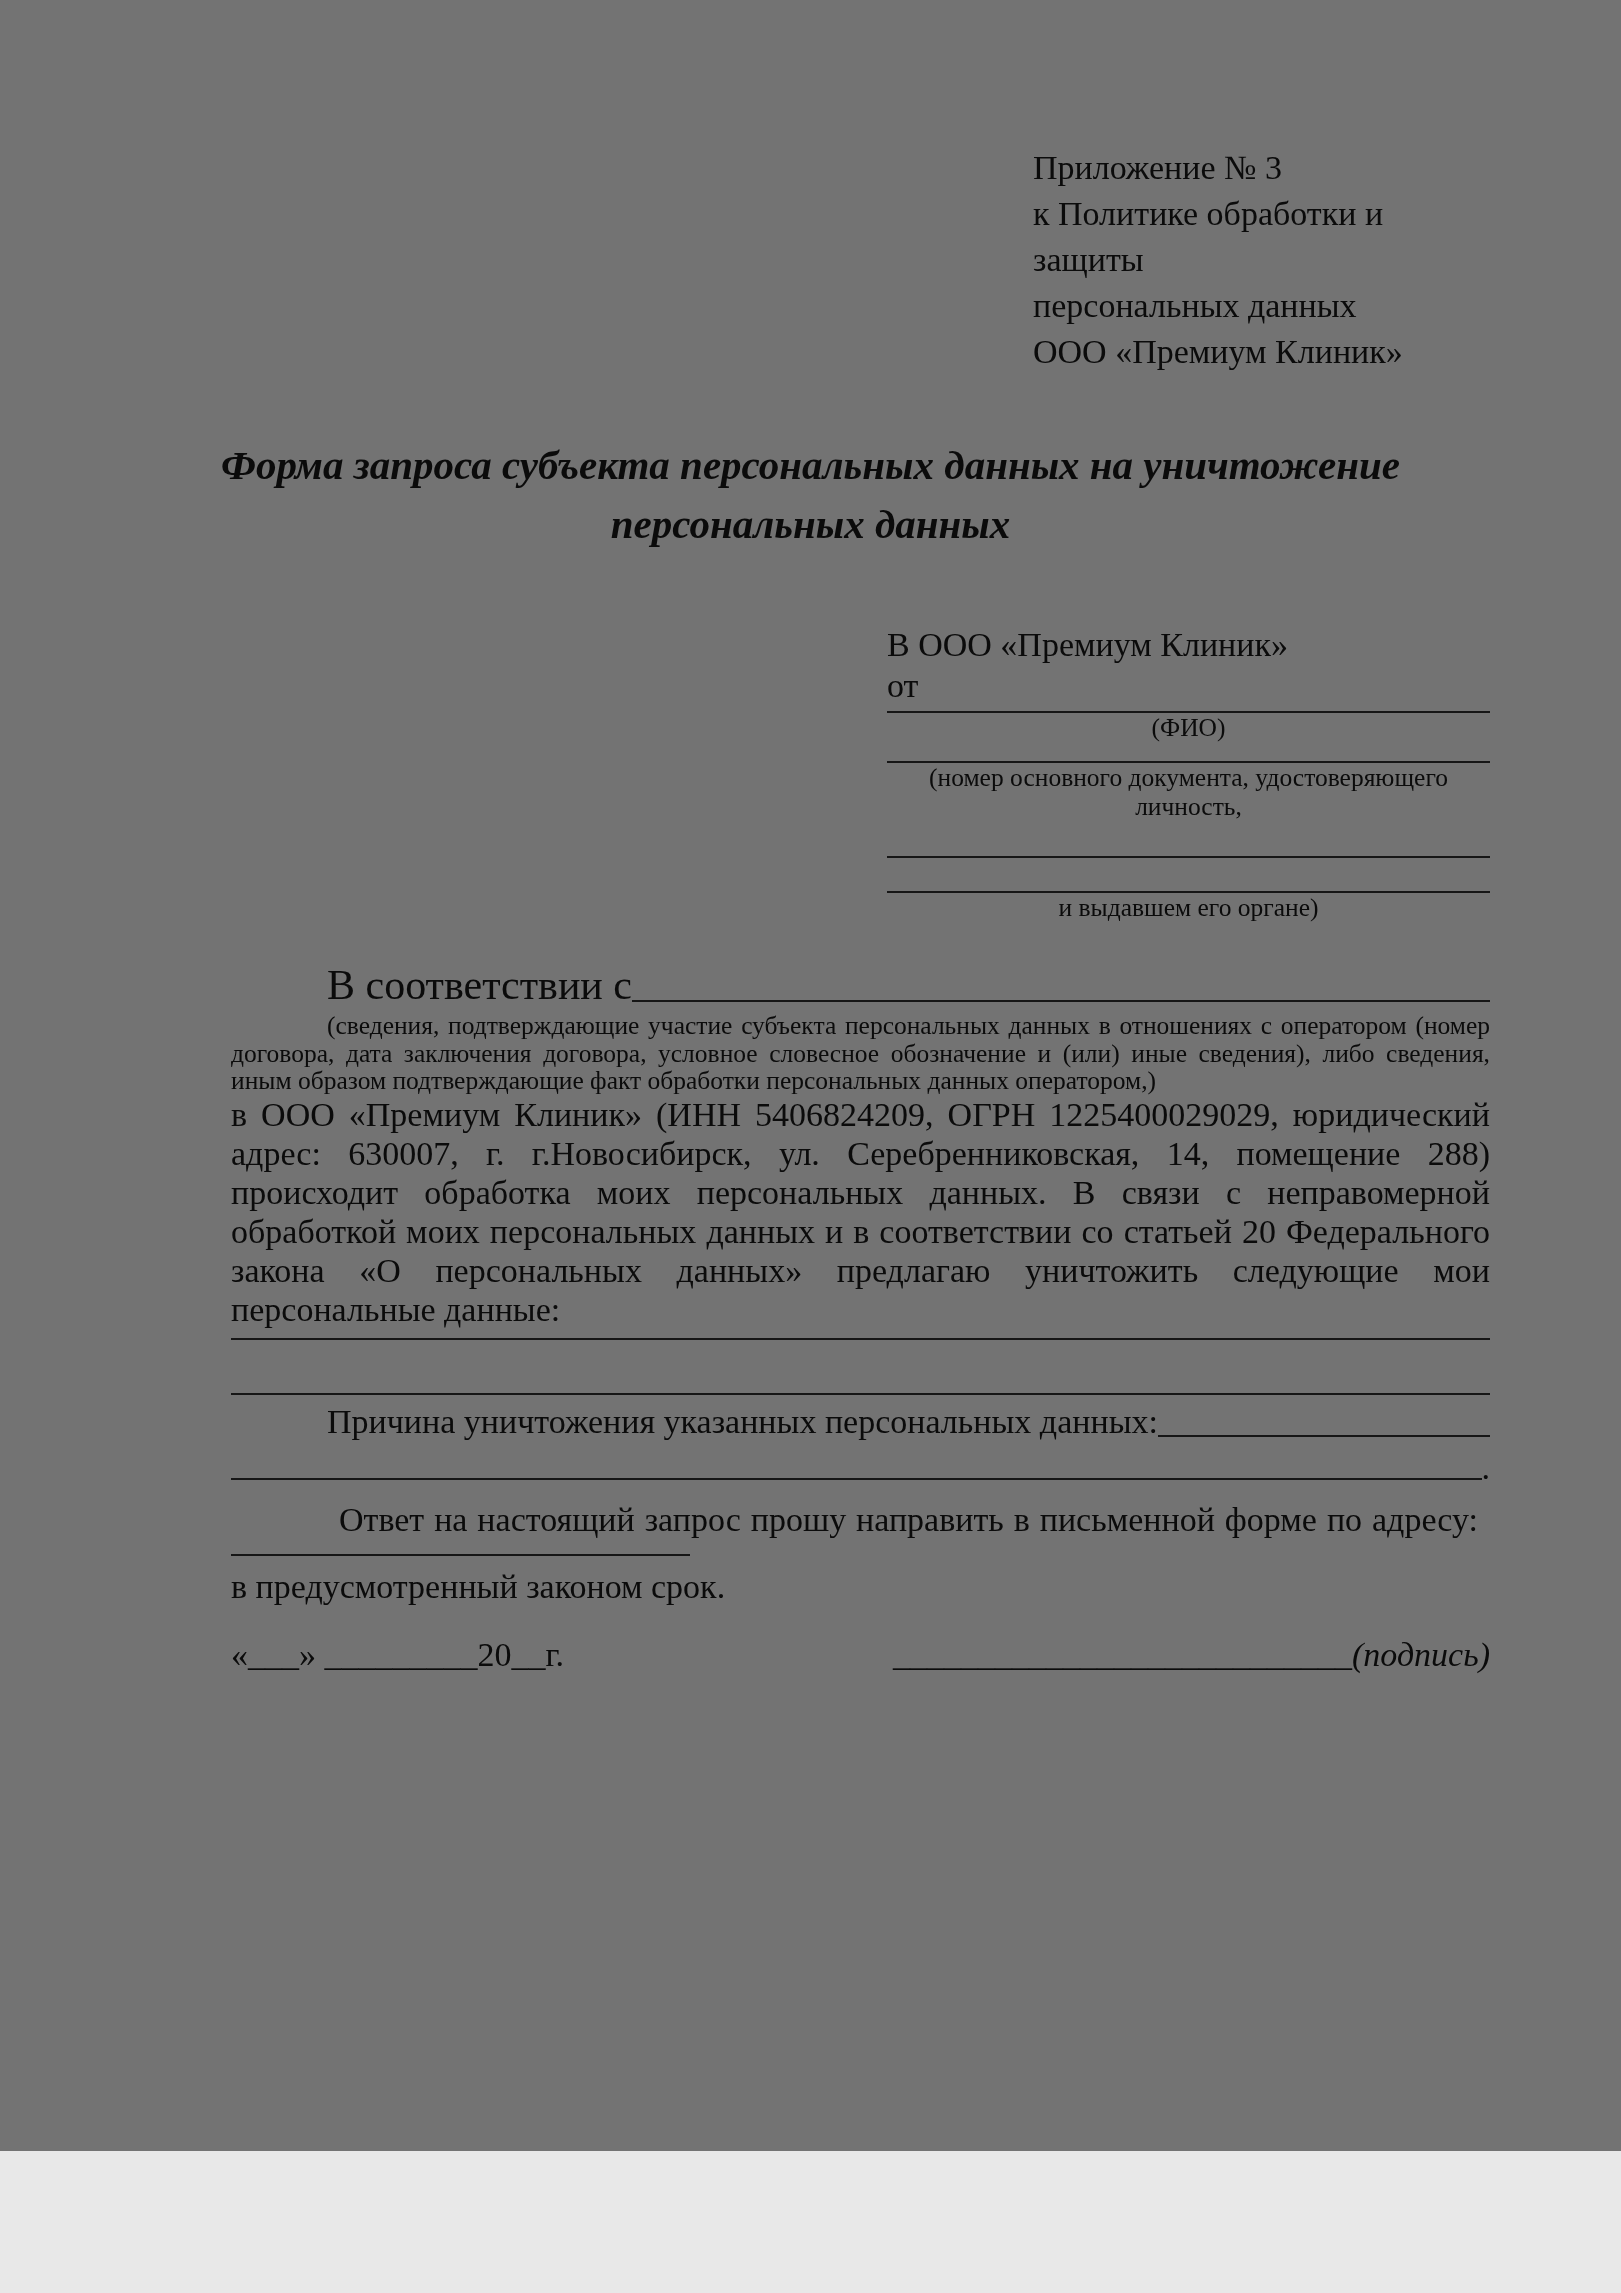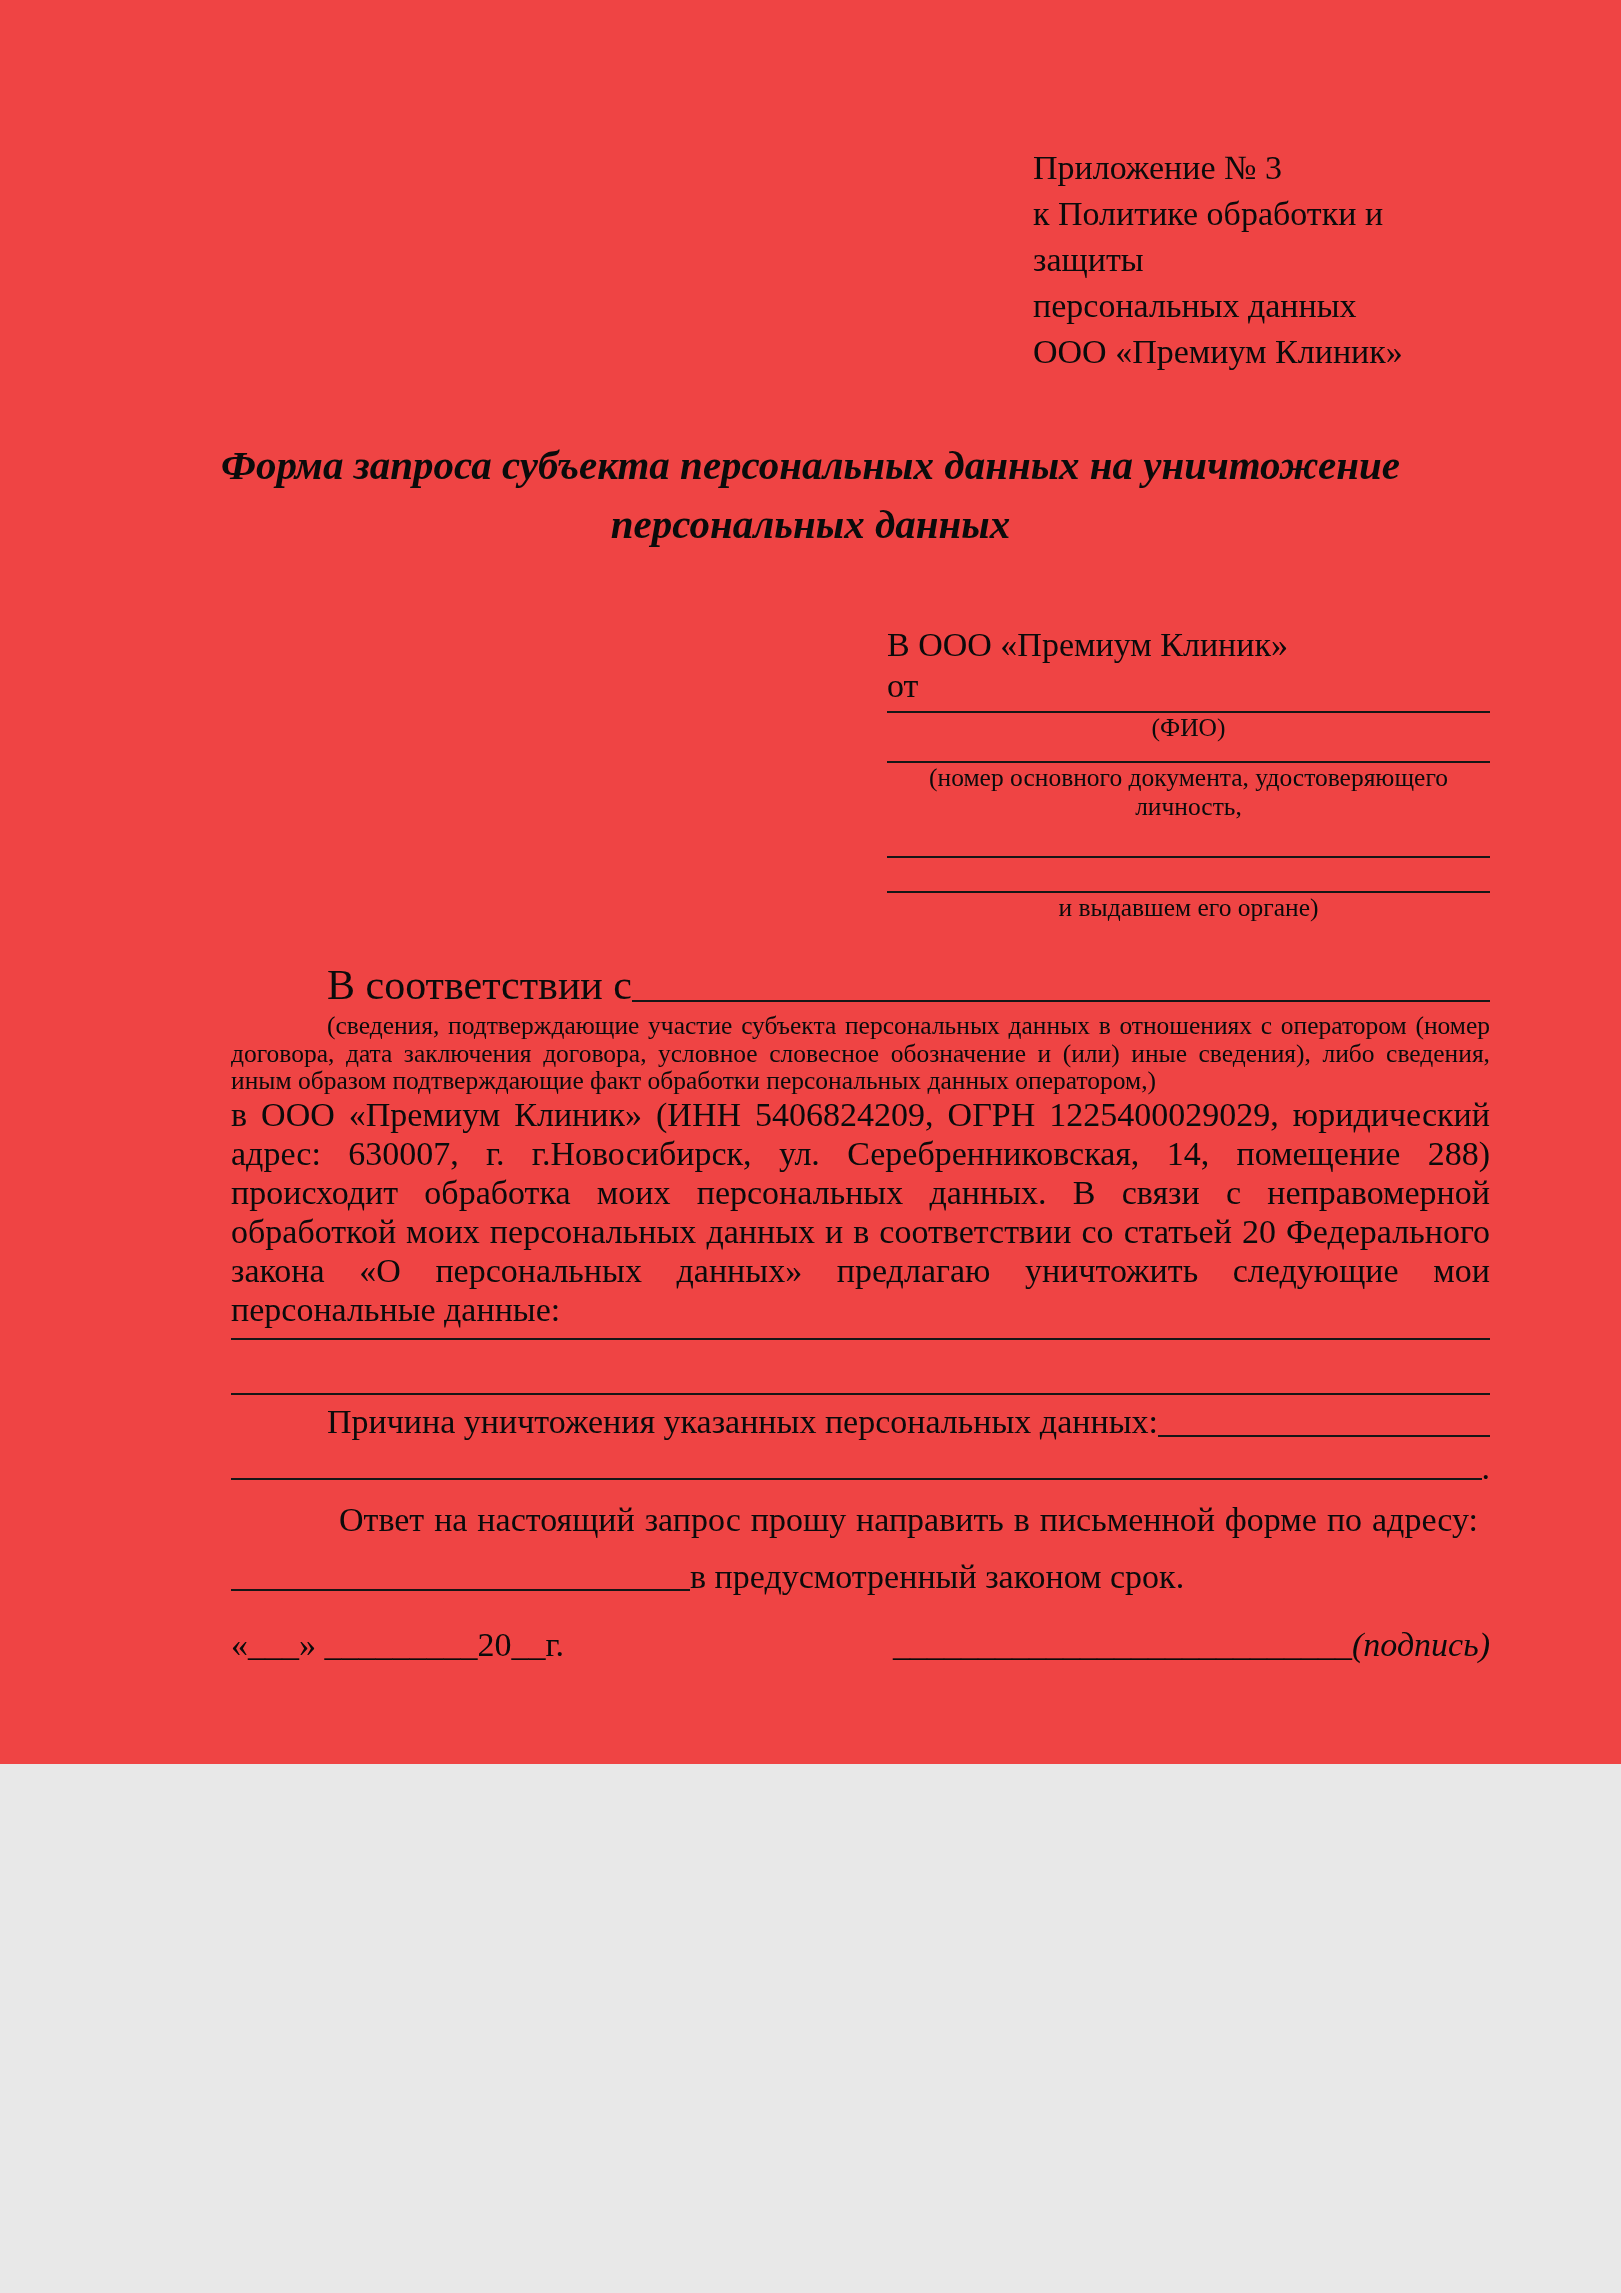--- a/index.html
+++ b/index.html
@@ -1,20 +1,20 @@
 <!DOCTYPE html>
 <html><head>
 <meta charset="utf-8">
 <style>
   html, body { margin: 0; padding: 0; background: #e8e8e8; }
   .page {
     width: 1621px;
-    height: 1764px;
+    height: 2151px;
     margin: 0 auto;
-    background: #ef4444;
+    background: #737373;
     box-sizing: border-box;
     padding: 145px 131px 0 231px;
     font-family: "Liberation Serif", "DejaVu Serif", serif;
     color: #0b0b0b;
     position: relative;
     overflow: hidden;
   }
   
   .appendix { margin-left: 802px; font-size: 34px; line-height: 46px; }
   
@@ -66,21 +66,21 @@
   .period-row .period { line-height: 34px; }
   
   .response1 {
     margin: 12px;
     font-size: 34px;
     line-height: 45px;
     text-indent: 96px;
     text-align: justify;
     text-align-last: justify;
   }
-  .response2 { font-size: 34px; line-height: 45px; }
+  .response2 { font-size: 34px; line-height: 45px; flex-direction: column; }
   .fill-fixed { width: 459px; border-bottom: 2.9px solid #161616; margin-bottom: 7.8px; }
   .resp2text { white-space: nowrap; }
   
   .footer {
     margin-top: 23.5px;
     display: flex;
     justify-content: space-between;
     font-size: 34px;
     line-height: 43px;
   }

